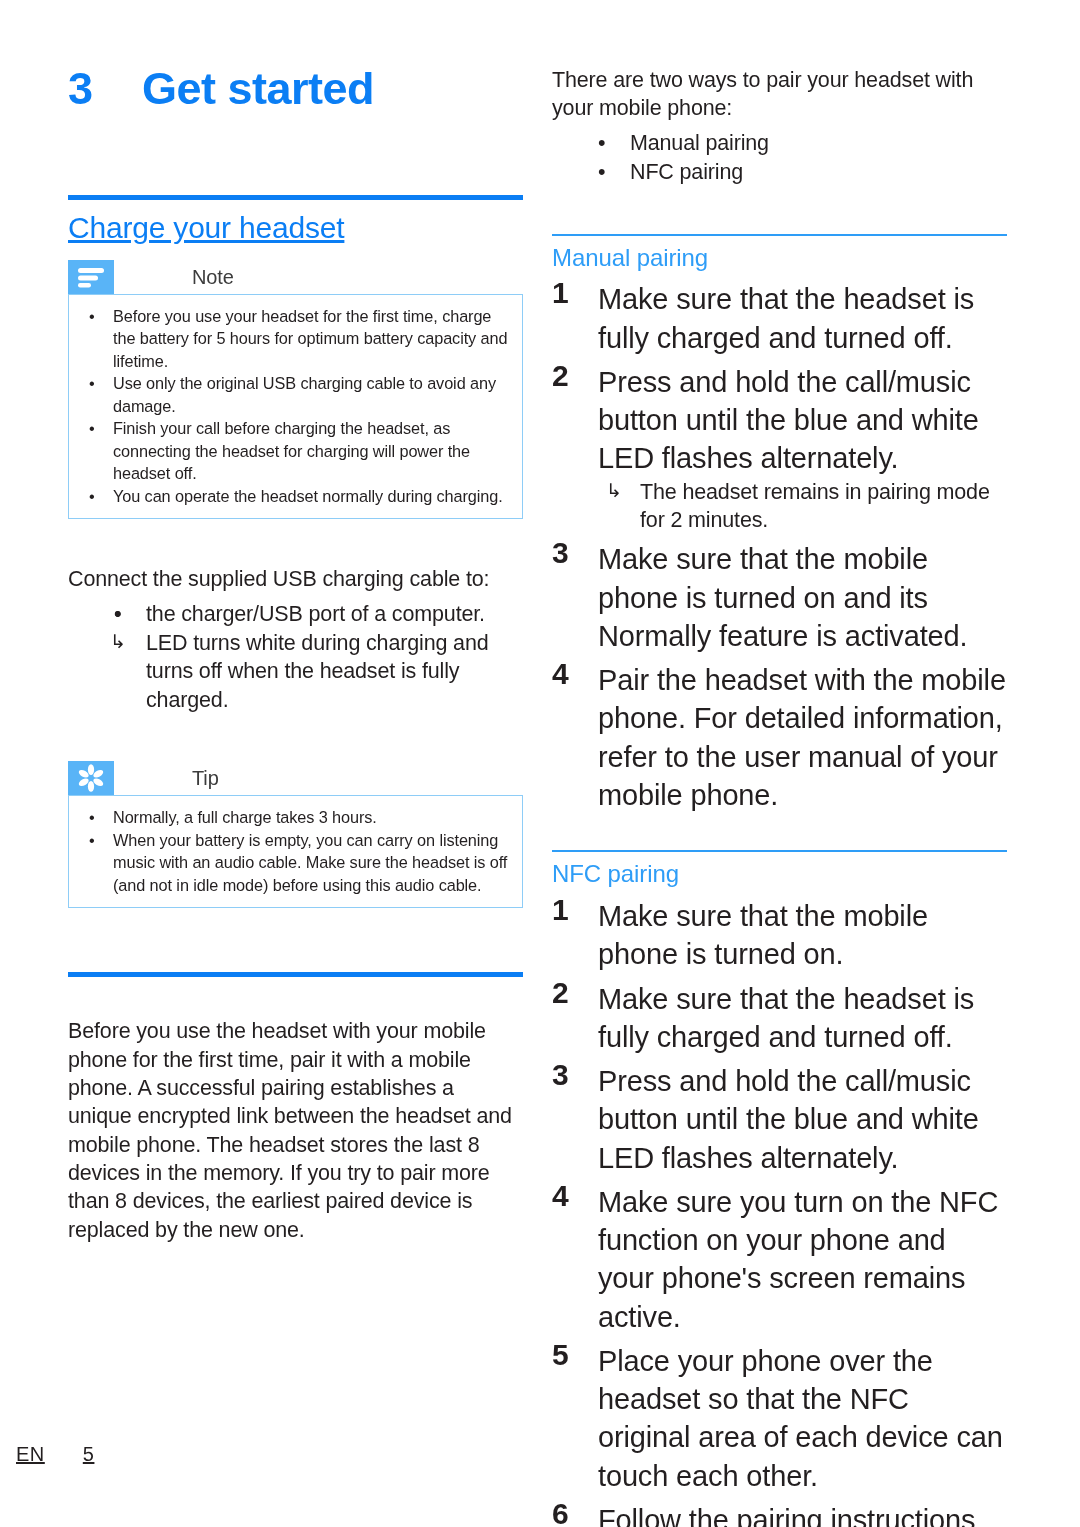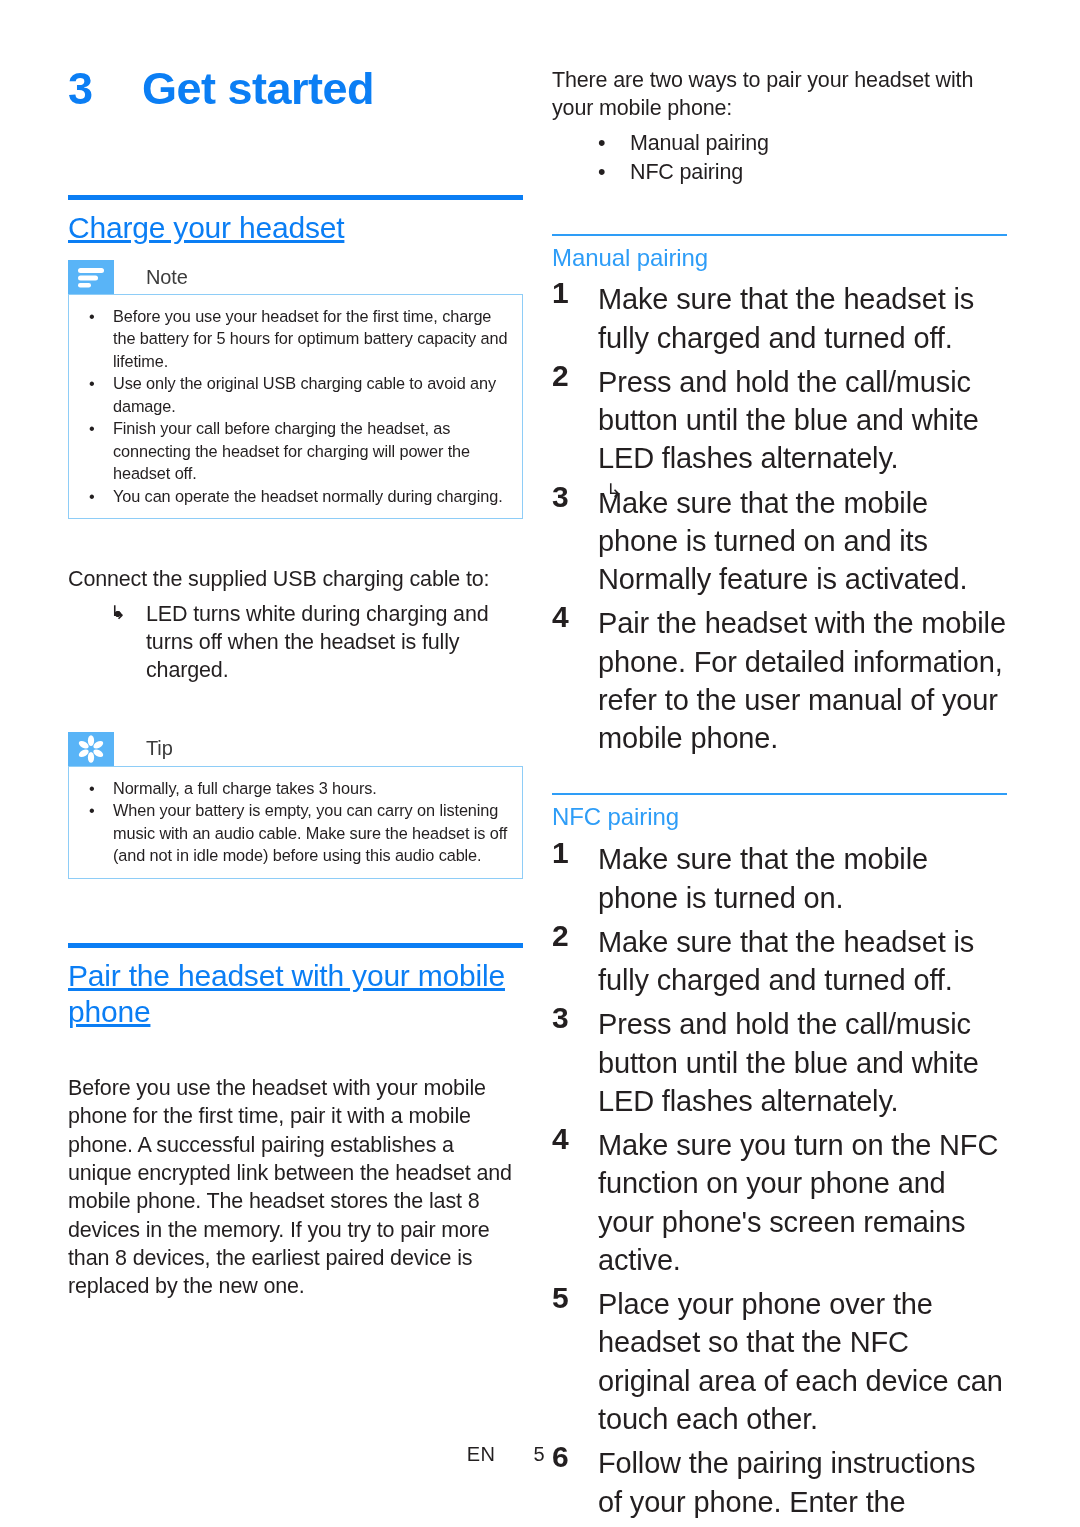--- a/index.html
+++ b/index.html
@@ -125,20 +125,21 @@
     flex: 0 0 46px;
   }
   .callout-label {
     flex: 1 1 auto;
     display: flex;
     align-items: center;
     padding-left: 32px;
     font-size: 20px;
     color: #3c3c3c;
     letter-spacing: -0.1px;
+    margin-left: 46px;
   }
   .callout-body {
     border: 1px solid #8ecdf7;
     padding: 10px 12px 11px 12px;
   }
   .callout-body ul {
     list-style: none;
     margin: 0;
     padding: 0;
   }
@@ -202,27 +203,28 @@
     font-size: 19px;
   }
 
   .spacer-xl { height: 64px; }
   .spacer-l  { height: 46px; }
   .spacer-m  { height: 30px; }
 
   
   .footer {
     position: absolute;
-    left: 0;
+    left: 16px;
     top: 1443px;
     width: 1012px;
-    text-align: center;
+    text-align: left;
     font-size: 20px;
     color: #231f20;
     letter-spacing: 0.5px;
+    text-decoration: underline;
   }
   .footer .lang { margin-right: 38px; }
 
   svg { display: block; }
 </style>
 </head>
 <body>
 
 <div class="page">
 
@@ -256,21 +258,21 @@
         </ul>
       </div>
     </div>
 
     <div class="spacer-l"></div>
 
     <p class="body">Connect the supplied USB charging cable to:</p>
 
     <ul class="blist">
       <li><span class="mk">•</span></li>
-      <li><span class="mk">•</span></li>
+      <li><span class="mk">•</span><span>the charger/USB port of a computer.</span></li>
       <li class="arrow"><span class="mk">↳</span><span>LED turns white during charging and turns off when the headset is fully charged.</span></li>
     </ul>
 
     <div class="spacer-l"></div>
 
     <div class="callout">
       <div class="callout-head">
         <div class="callout-icon">
           <svg width="28" height="28" viewBox="0 0 28 28" aria-hidden="true">
             <g fill="#ffffff">
@@ -289,21 +291,20 @@
         <ul>
           <li><span class="mk">•</span><span>Normally, a full charge takes 3 hours.</span></li>
           <li><span class="mk">•</span><span>When your battery is empty, you can carry on listening music with an audio cable. Make sure the headset is off (and not in idle mode) before using this audio cable.</span></li>
         </ul>
       </div>
     </div>
 
     <div class="spacer-xl"></div>
 
     <div class="rule-major"></div>
-    <h1 class="sec">Pair the headset with your mobile phone</h1>
 
     <div class="spacer-m"></div>
 
     <p class="body">Before you use the headset with your mobile phone for the first time, pair it with a mobile phone. A successful pairing establishes a unique encrypted link between the headset and mobile phone. The headset stores the last 8 devices in the memory. If you try to pair more than 8 devices, the earliest paired device is replaced by the new one.</p>
   </div>
 
   <div class="col col-right">
 
     <p class="body">There are two ways to pair your headset with your mobile phone:</p>
 
@@ -319,21 +320,21 @@
 
     <ol class="steps">
       <li>
         <span class="num">1</span>
         <span class="txt">Make sure that the headset is fully charged and turned off.</span>
       </li>
       <li>
         <span class="num">2</span>
         <span class="txt">Press and hold the call/music button until the blue and white LED flashes alternately.</span>
         <ul class="sub">
-          <li><span class="mk">↳</span></li>
+          <li><span class="mk">↳</span><span>The headset remains in pairing mode for 2 minutes.</span></li>
         </ul>
       </li>
       <li>
         <span class="num">3</span>
         <span class="txt">Make sure that the mobile phone is turned on and its Normally feature is activated.</span>
       </li>
       <li>
         <span class="num">4</span>
         <span class="txt">Pair the headset with the mobile phone. For detailed information, refer to the user manual of your mobile phone.</span>
       </li>

